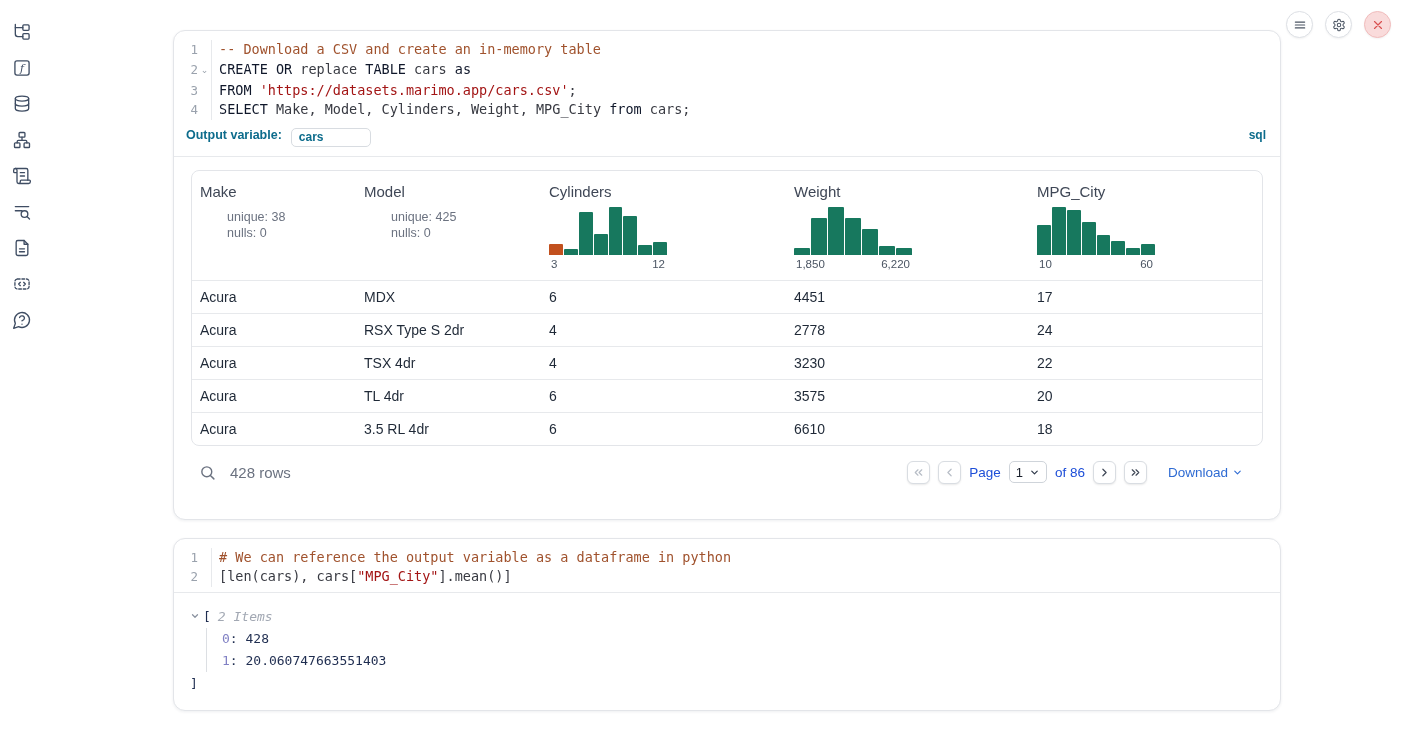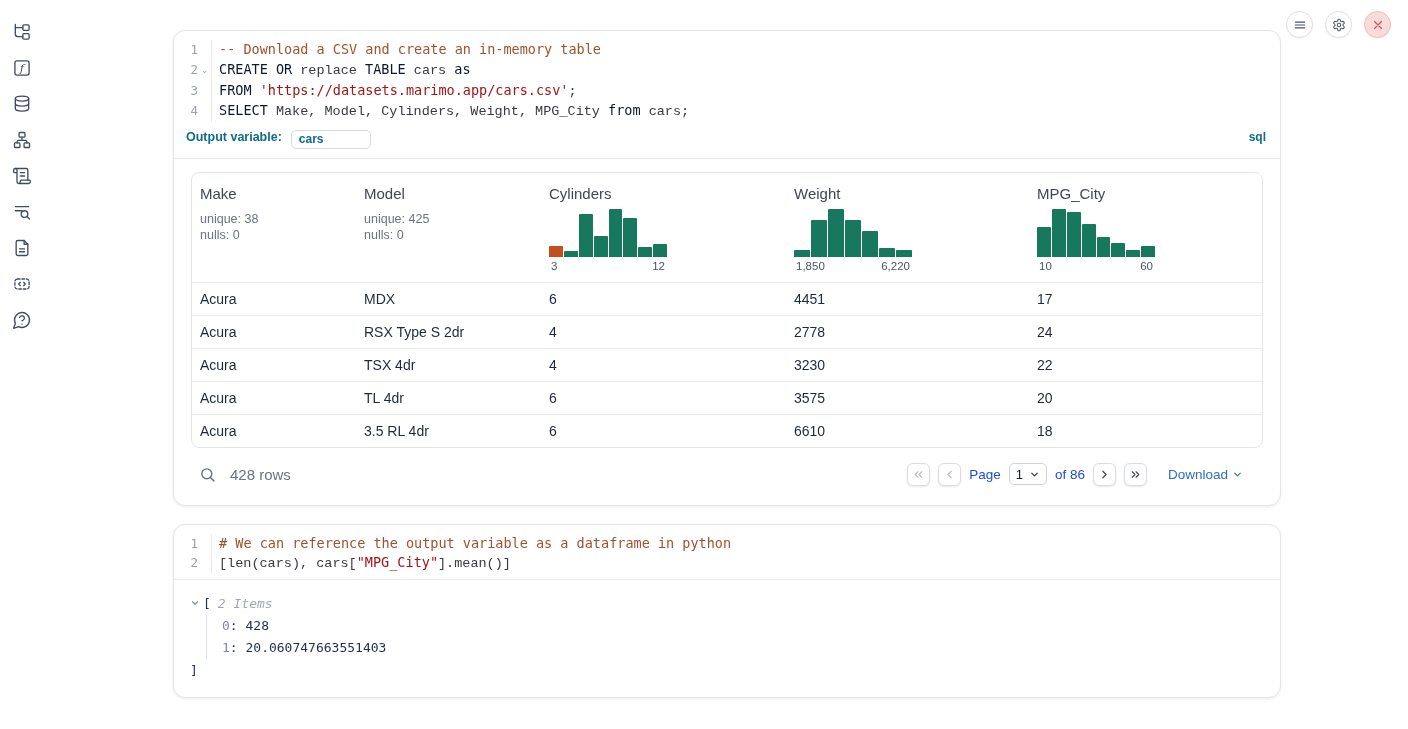--- a/index.html
+++ b/index.html
@@ -30,37 +30,37 @@
   .code-area { padding: 9px 0 5px; }
   .code-line { display: flex; font: 13.5px/19.5px "DejaVu Sans Mono", monospace; white-space: pre; }
   .gutter-wrap { display: flex; flex-shrink: 0; border-right: 1px solid #e7e9ec; width: 38px; }
   .lnum { width: 24px; text-align: right; color: #9aa2ad; font-size: 12.5px; line-height: 19.5px; }
   .fold-col { width: 13px; text-align: center; color: #9aa2ad; font-size: 9px;
     font-family: "DejaVu Sans", sans-serif; line-height: 21px; }
   .code-text { padding-left: 7px; }
   .tok-kw { color: #0f172a; }
   .tok-str { color: #a31515; }
   .tok-comment { color: #a0522d; }
-  .tok-plain { color: #383a42; font-family: Liberation Mono, monospace; }
+  .tok-plain { color: #383a42; }
 
   .sql-footer { display: flex; align-items: flex-start; padding: 3px 14px 9px 12px; }
   .ov-label { color: #0d6c8c; font-weight: bold; font-size: 12.5px; }
   .ov-input { margin-left: 9px; width: 80px; height: 19px; border: 1px solid #d8dce1;
     border-radius: 5px; font-family: "Liberation Sans", sans-serif; font-weight: bold;
     font-size: 12px; color: #0d6c8c; padding: 1px 7px; outline: none; }
   .lang-badge { margin-left: auto; color: #0d6c8c; font-weight: bold; font-size: 12px; }
   .cell-divider { border-bottom: 1px solid #e7e9ec; }
 
   
-  .cell-output { padding: 13px 17px 0; }
+  .cell-output { padding: 13px 17px 16px; }
   .data-table { border: 1px solid #e3e5e9; border-radius: 8px; overflow: hidden; }
   .thead, .trow { display: grid; grid-template-columns: 164px 185px 245px 243px 1fr; }
   .th { padding: 12px 8px 10px; }
   .th-label { font-size: 15px; color: #3f4756; }
-  .th-stats { margin-top: 9px; font-size: 12.5px; color: #6b7280; line-height: 16.5px; }
+  .th-stats { margin-top: 9px; font-size: 12.5px; color: #6b7280; line-height: 16.5px; margin-left: 27px; }
   .hist { margin-top: 7px; width: 118px; }
   .hist-bars { display: flex; align-items: flex-end; gap: 1px; height: 48px; }
   .hist-bar { flex: 1; border-radius: 1px 1px 0 0; }
   .hist-labels { display: flex; justify-content: space-between; font-size: 11.5px;
     color: #4b5563; margin-top: 3px; padding: 0 2px; }
   .trow { border-top: 1px solid #e7e9ec; height: 33px; align-items: center;
     font-size: 14px; color: #1f2937; }
   .td { padding: 0 8px; overflow: hidden; white-space: nowrap; }
 
   

